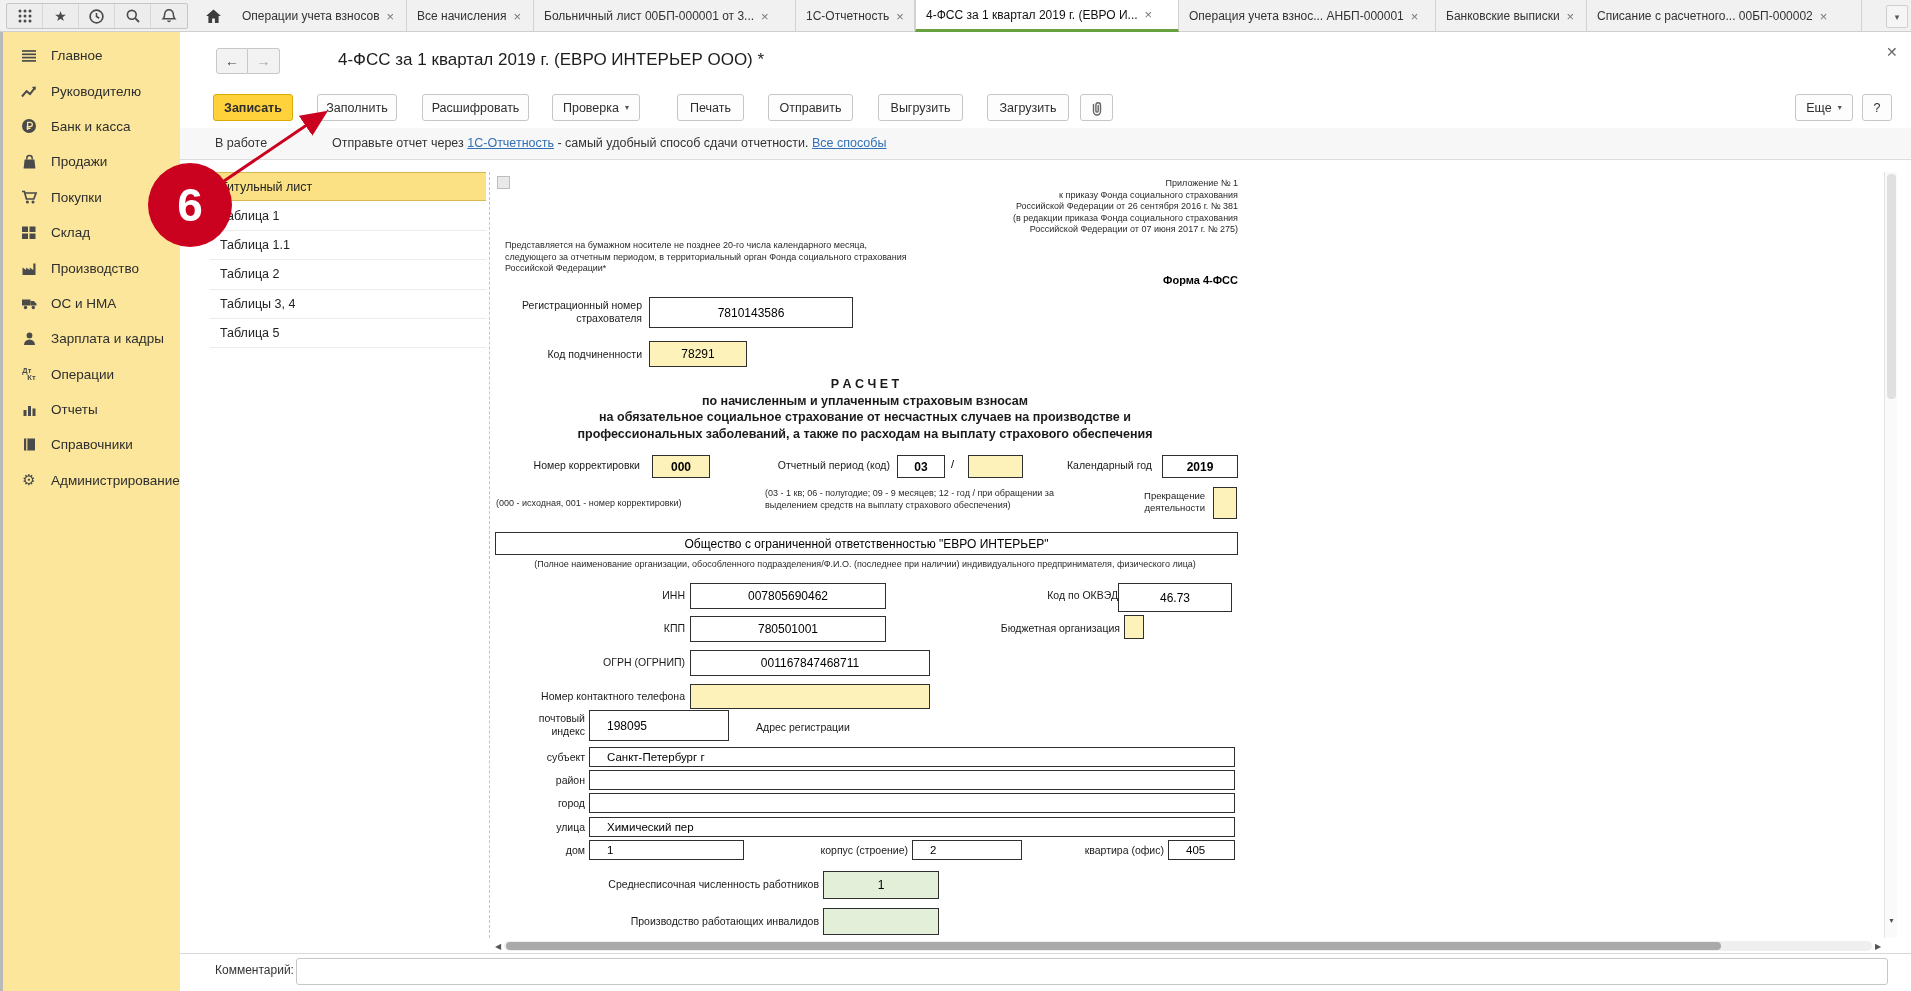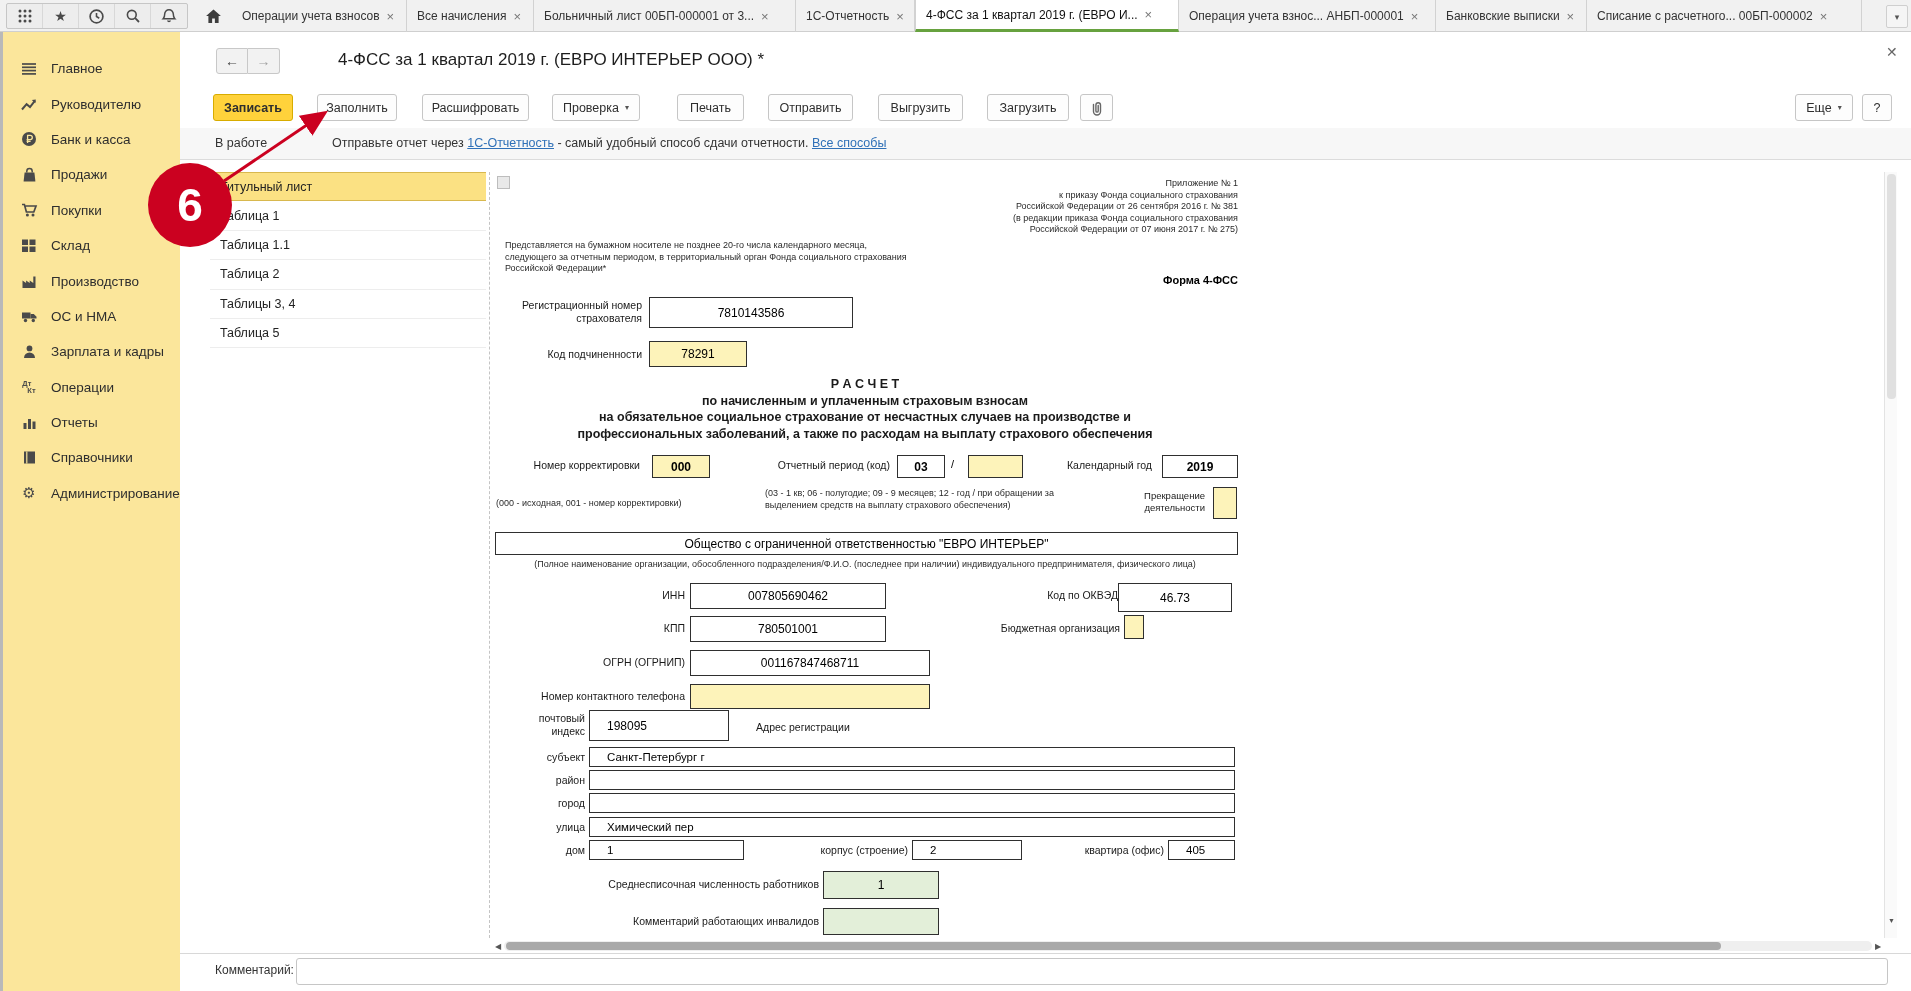--- a/index.html
+++ b/index.html
@@ -160,21 +160,21 @@
           <span class="tab-close">×</span>
         </div>
       <div class="tab" style="width:275px">
           <span>Списание с расчетного... 00БП-000002</span>
           <span class="tab-close">×</span>
         </div>
     </div>
     <span class="tab-overflow">▾</span>
   </div>
 
-  <div class="sidebar" style="padding-top:19px">
+  <div class="sidebar" style="padding-top:6px">
     <div class="side-item">
       <span class="sicon">
           <svg width="16" height="14" viewBox="0 0 16 14">
             <g stroke="#4a4a4a" stroke-width="1.7">
               <line x1="1" y1="2" x2="15" y2="2"></line>
               <line x1="1" y1="5.3" x2="15" y2="5.3"></line>
               <line x1="1" y1="8.6" x2="15" y2="8.6"></line>
               <line x1="1" y1="11.9" x2="15" y2="11.9"></line>
             </g>
           </svg>
@@ -426,21 +426,21 @@
 
     <div class="flabel" style="left:58px;top:672px;width:35px">дом</div>
     <div class="fbox leftal" style="left:97px;top:668px;width:155px;height:20px;font-size:11.5px">1</div>
     <div class="flabel" style="left:308px;top:672px;width:108px">корпус (строение)</div>
     <div class="fbox leftal" style="left:420px;top:668px;width:110px;height:20px;font-size:11.5px">2</div>
     <div class="flabel" style="left:568px;top:672px;width:104px">квартира (офис)</div>
     <div class="fbox leftal" style="left:676px;top:668px;width:67px;height:20px;font-size:11.5px">405</div>
 
     <div class="flabel" style="left:108px;top:706px;width:219px">Среднесписочная численность работников</div>
     <div class="fbox green" style="left:331px;top:699px;width:116px;height:28px">1</div>
-    <div class="flabel" style="left:128px;top:743px;width:199px">Комментарий работающих инвалидов</div>
+    <div class="flabel" style="left:128px;top:743px;width:199px">Производство работающих инвалидов</div>
     <div class="fbox green" style="left:331px;top:736px;width:116px;height:27px"></div>
   </div>
 
   <div class="vscroll">
     <div class="thumb"></div>
     <div class="down">▼</div>
   </div>
   <div class="hscroll">
     <span class="harrow">◀</span>
     <div class="htrack">

